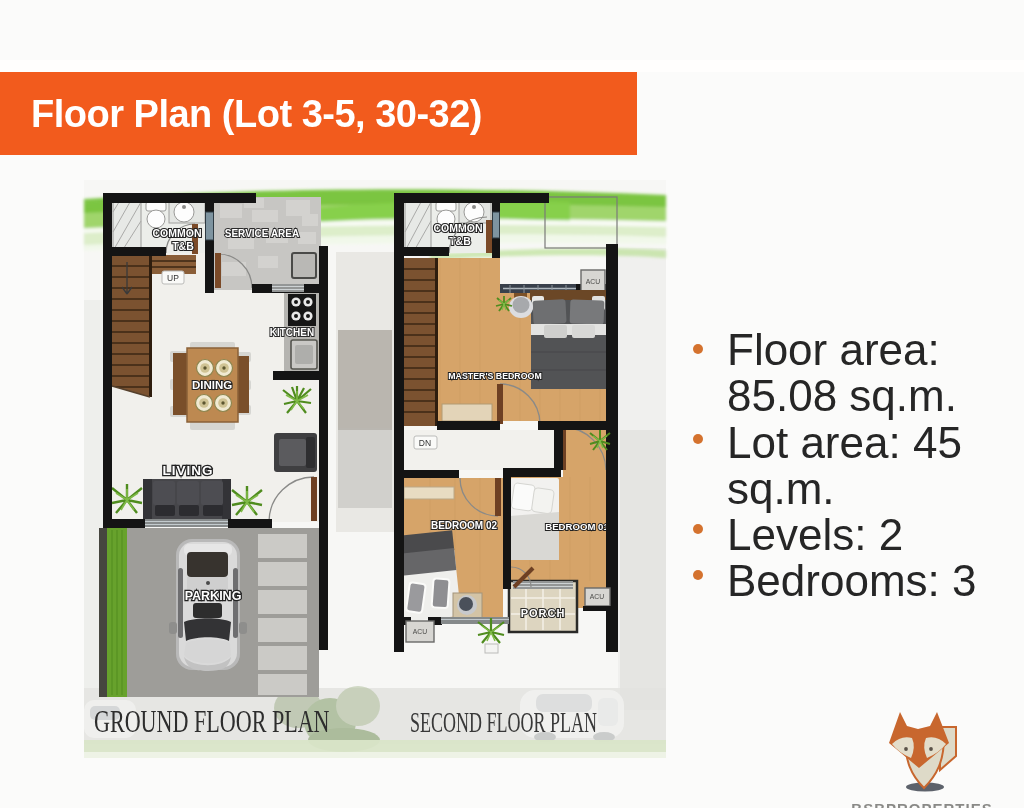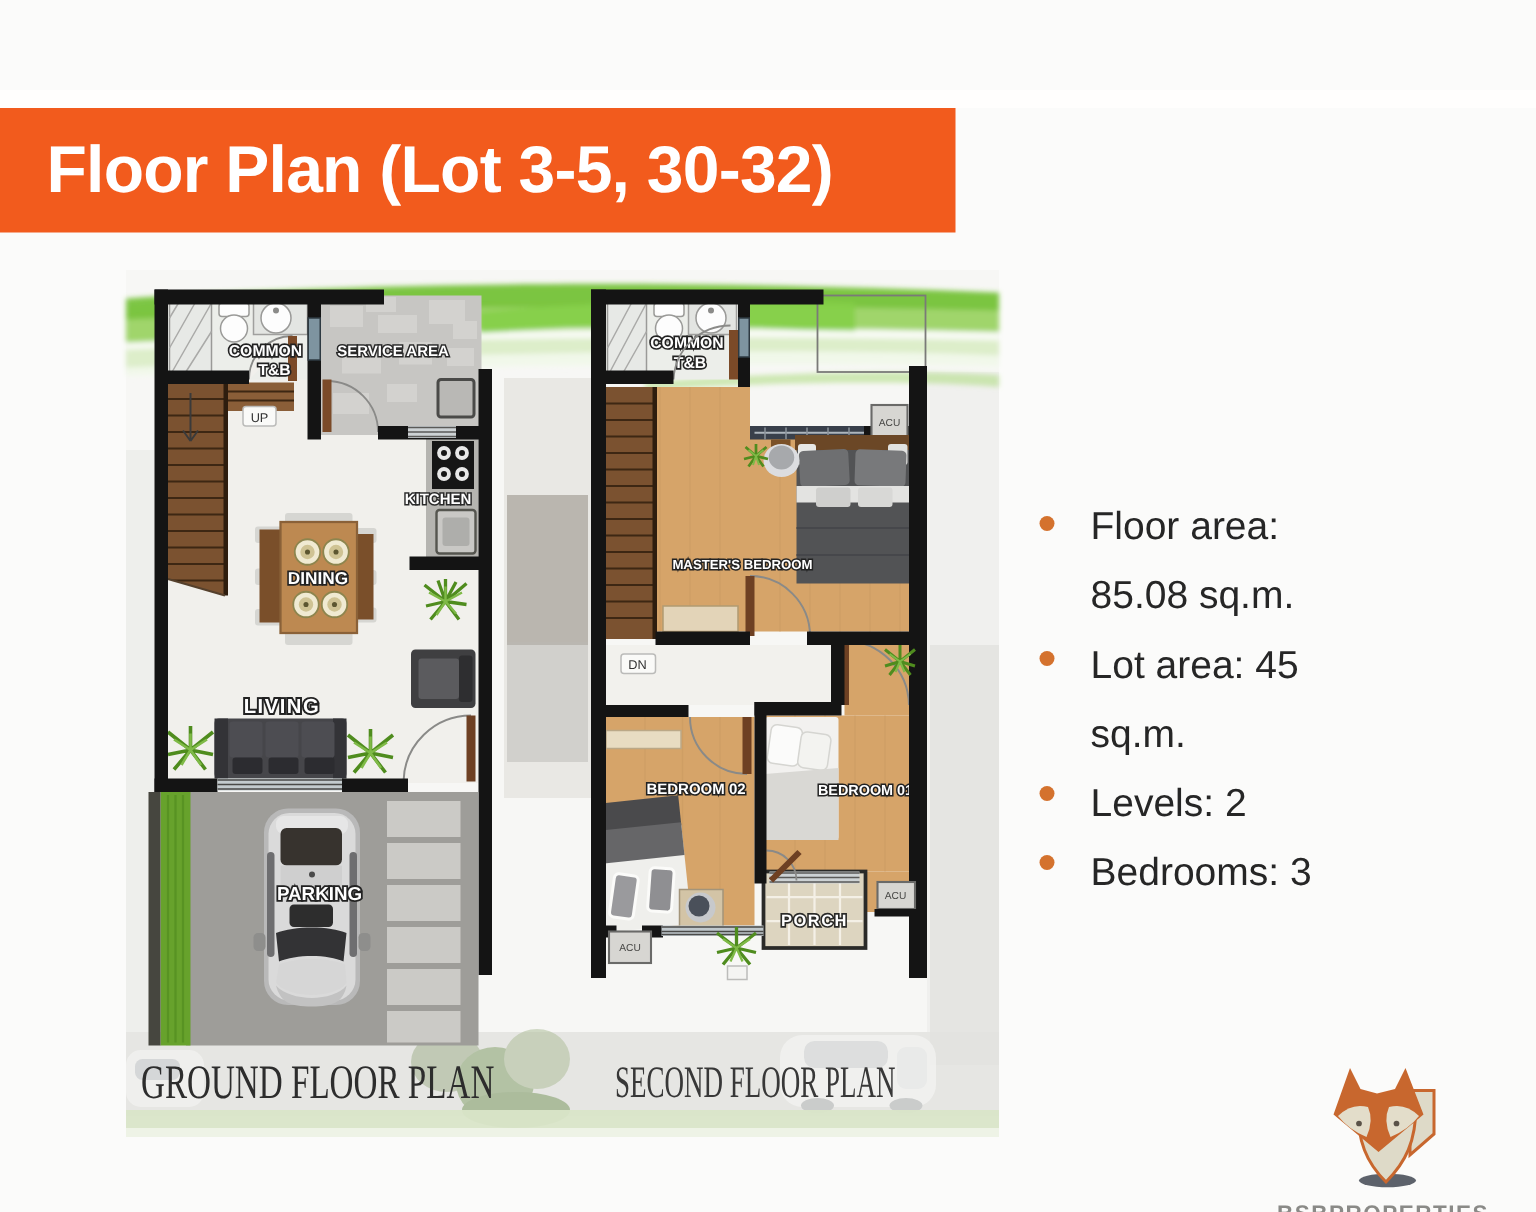--- a/index.html
+++ b/index.html
@@ -1,22 +1,22 @@
 <!DOCTYPE html>
 <html><head>
 <meta charset="utf-8">
 <style>
   html,body{margin:0;padding:0;}
   body{width:1024px;height:808px;overflow:hidden;background:#fbfbfa;
        font-family:"Liberation Sans",sans-serif;position:relative;}
   #banner{position:absolute;left:0;top:72px;width:637px;height:83px;
-          background:#f25b1d;color:#fff;font-weight:bold;font-size:44px;
+          background:#f25b1d;color:#fff;font-weight:bold;font-size:38px;
           line-height:84px;padding-left:31px;box-sizing:border-box;
           letter-spacing:-0.5px;}
-  #bullets{position:absolute;left:727px;top:327px;font-size:26px;
+  #bullets{position:absolute;left:727px;top:327px;font-size:44px;
            line-height:46.3px;color:#262626;}
   .bdot{position:absolute;width:10px;height:10px;border-radius:50%;
         background:#d4722e;}
   #gtitle{position:absolute;left:94px;top:703px;font-family:"Liberation Serif",serif;
           font-size:32px;color:#2d2d2d;transform:scaleX(0.69);transform-origin:0 0;}
   #stitle{position:absolute;left:410px;top:705px;font-family:"Liberation Serif",serif;
           font-size:30px;color:#383838;transform:scaleX(0.60);transform-origin:0 0;}
   svg{position:absolute;left:0;top:0;}
   svg text{font-family:"Liberation Sans",sans-serif;}
 </style>

